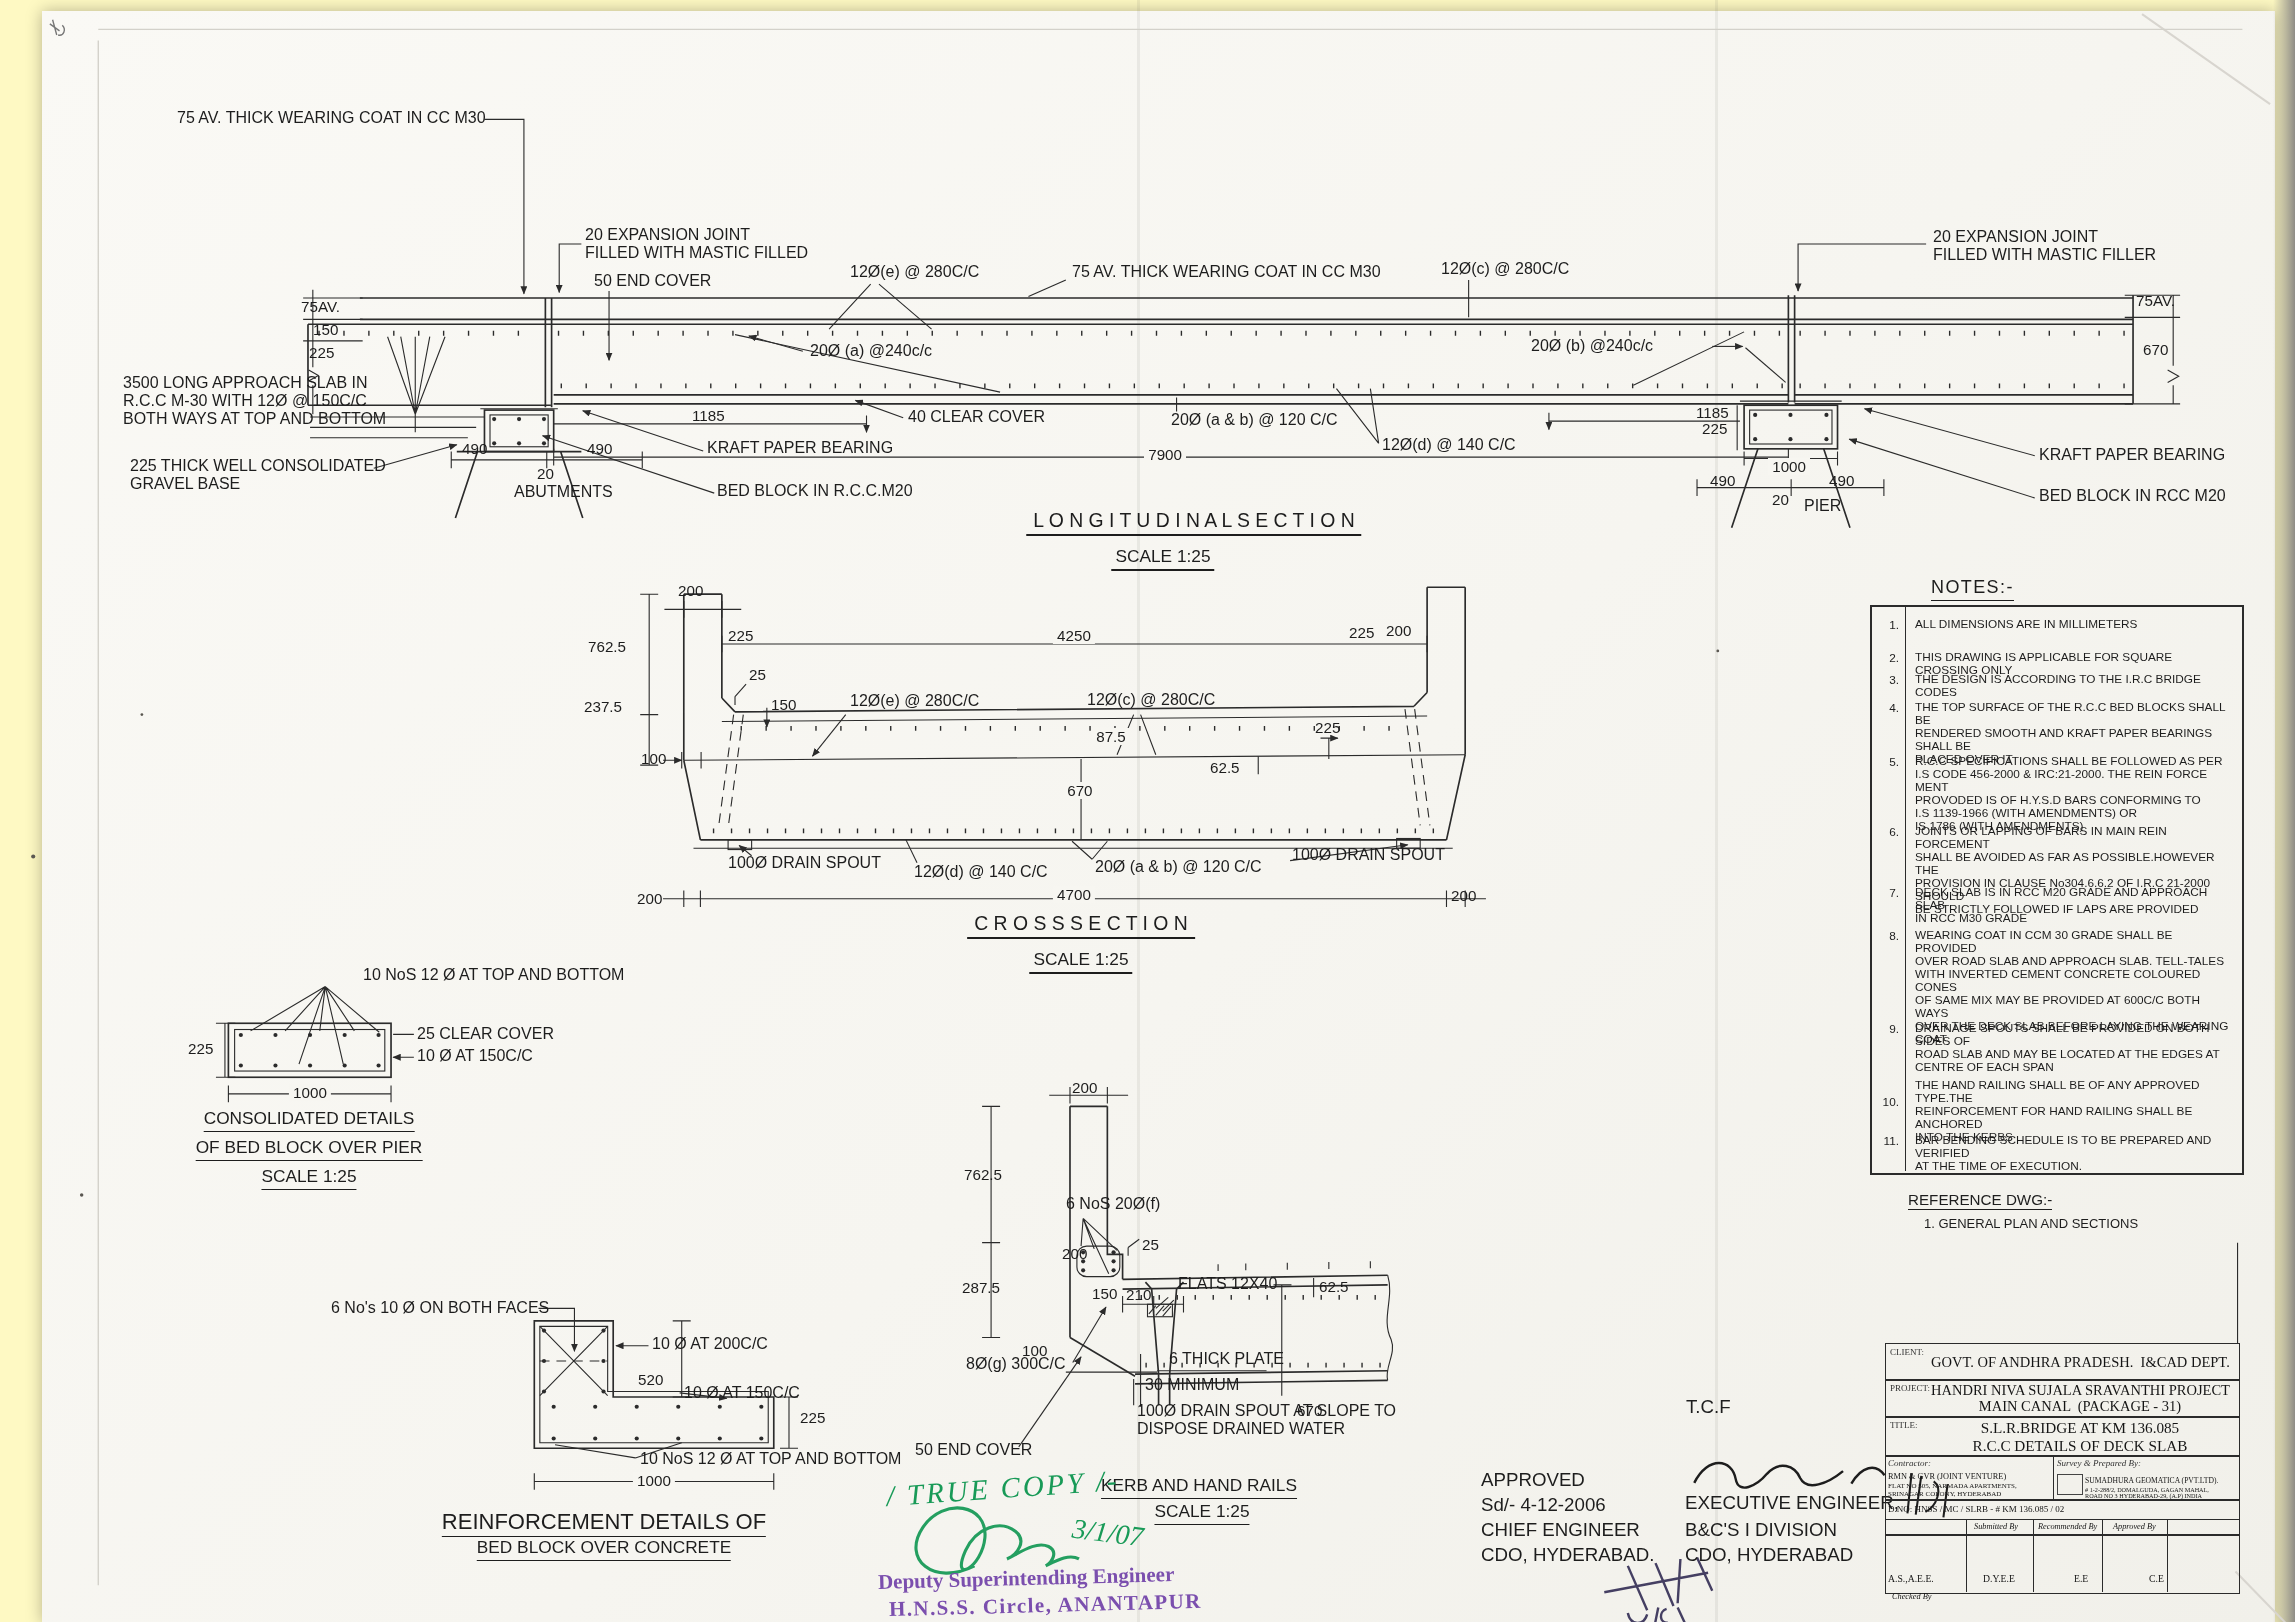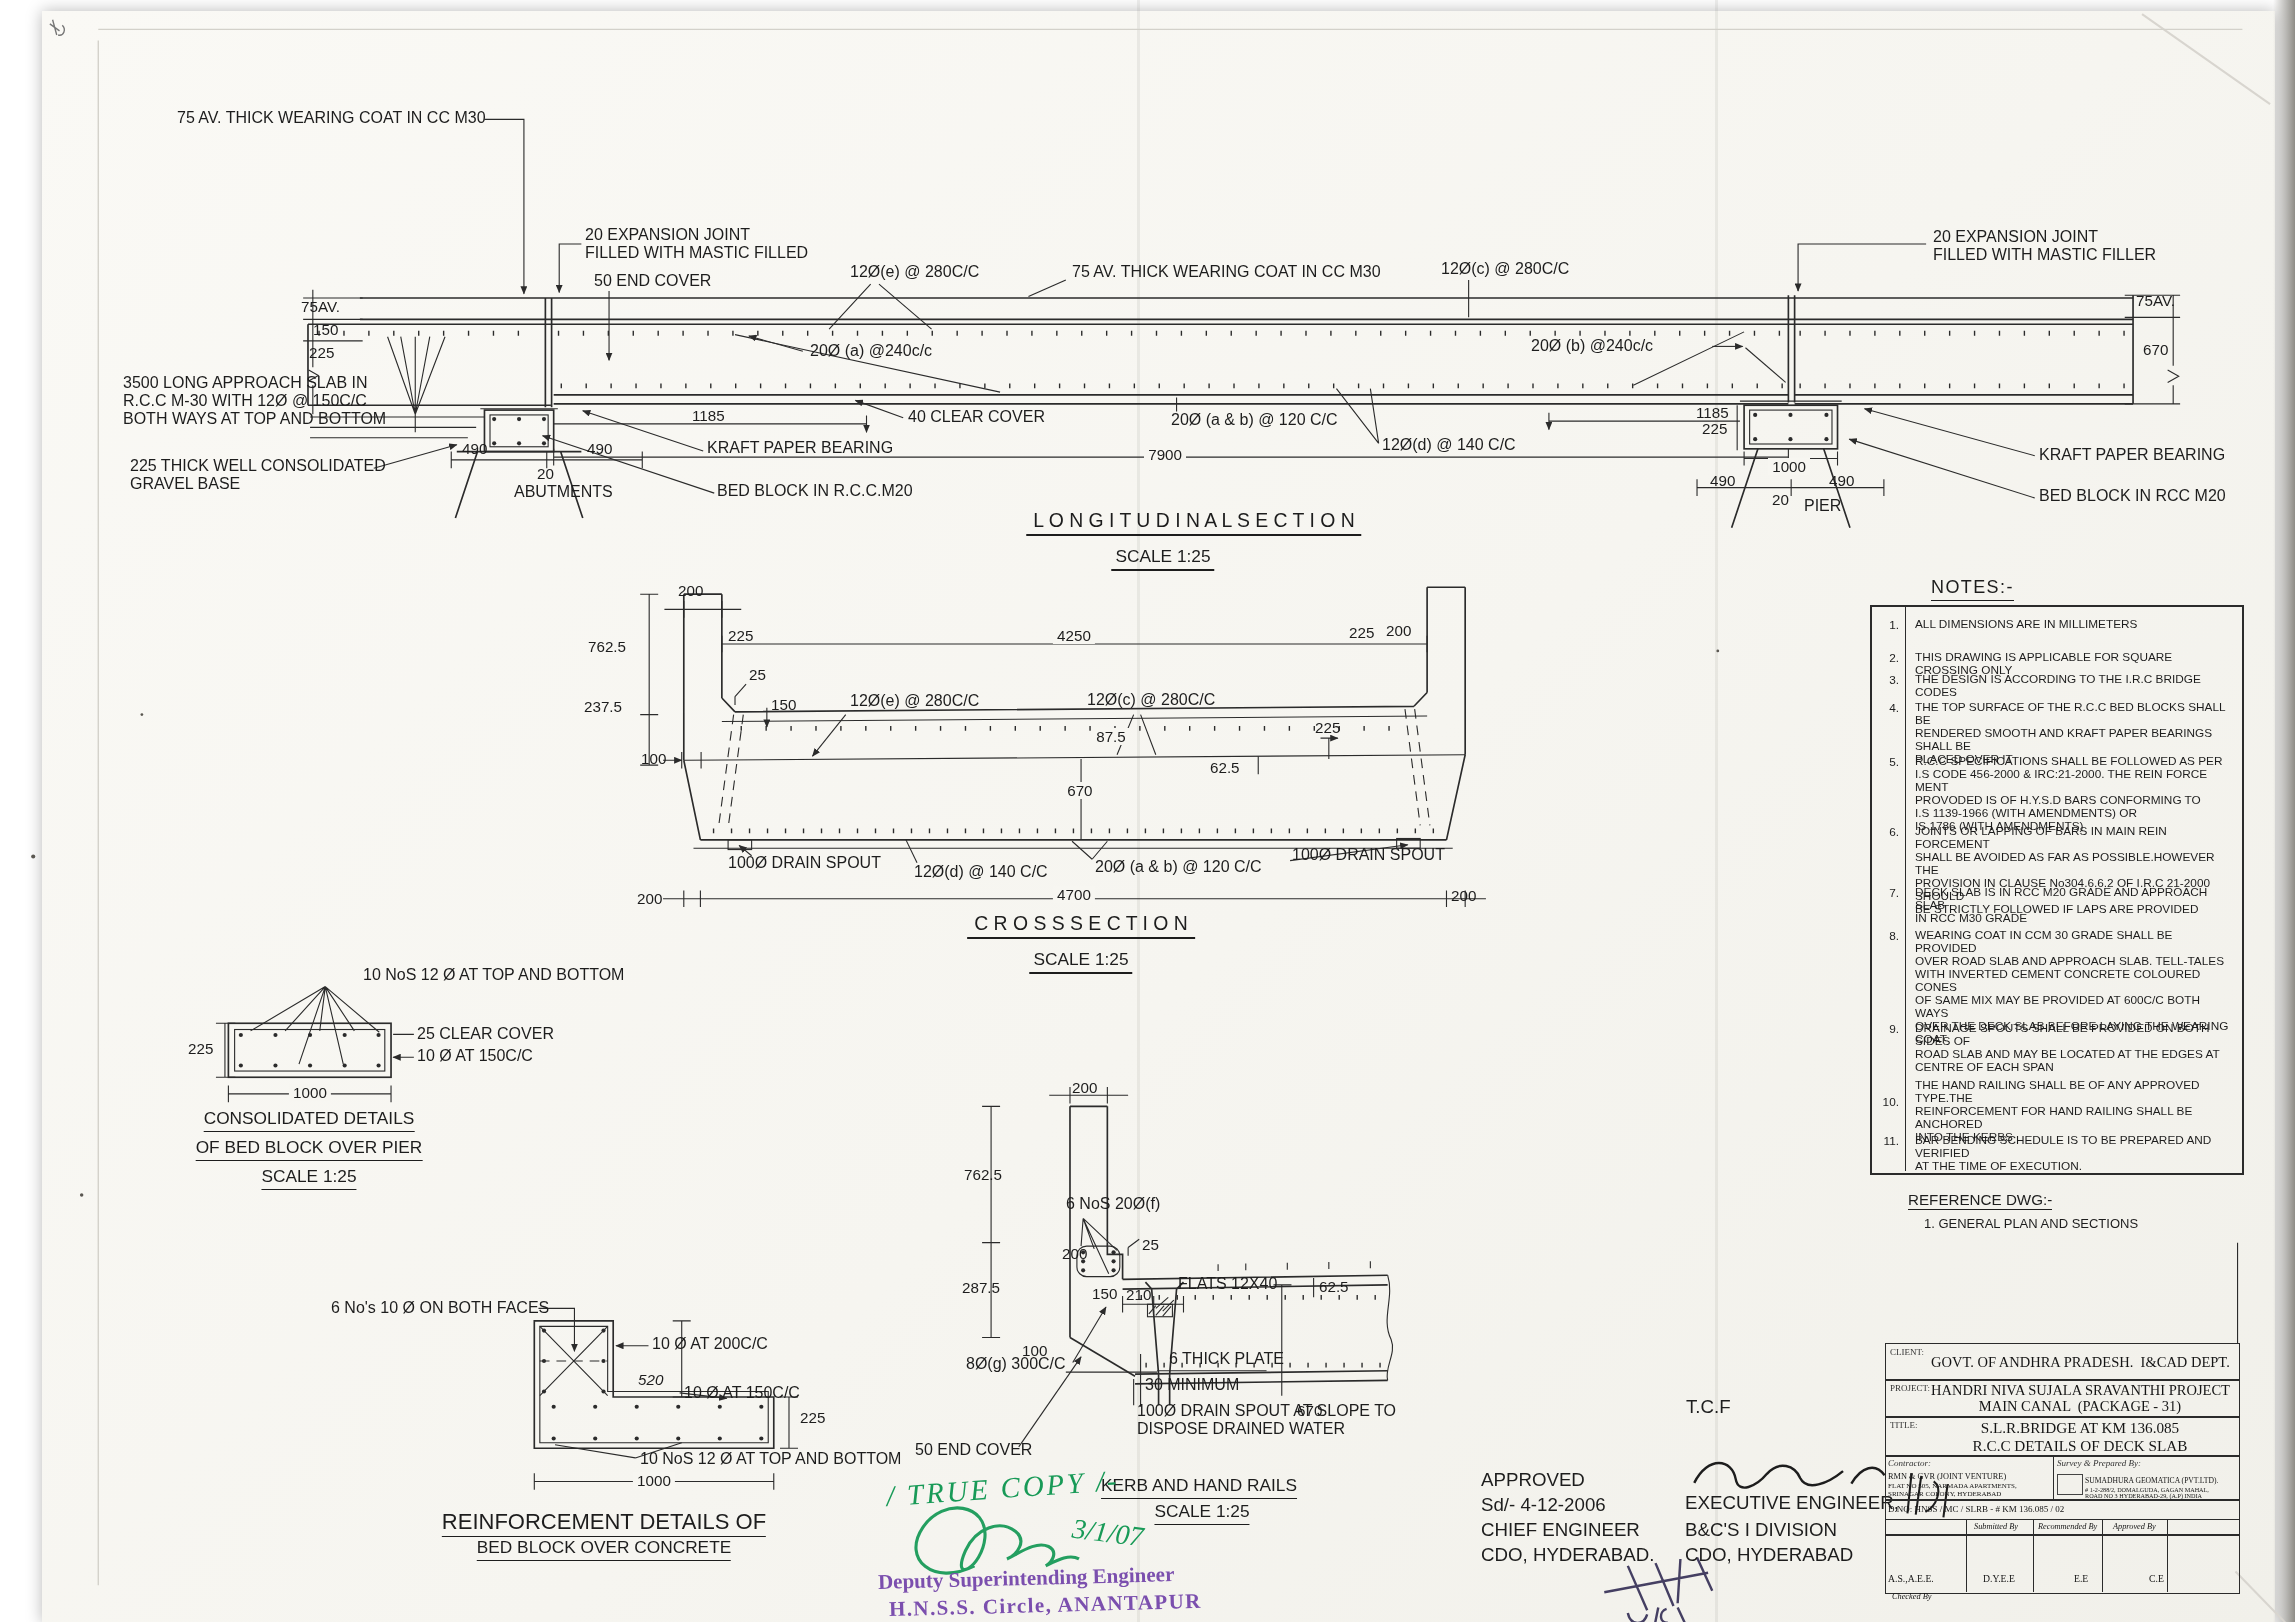--- a/index.html
+++ b/index.html
@@ -1,16 +1,16 @@
 <!DOCTYPE html>
 <html style="font-size:11px"><head>
 <meta charset="utf-8">
 <style>
   html,body{margin:0;padding:0;background:#b9b7b2;}
-  #page{position:relative;width:2295px;height:1623px;background:#ffffff;overflow:hidden;
+  #page{position:relative;width:2295px;height:1623px;background:#fef9c3;overflow:hidden;
         font-family:"Liberation Sans",sans-serif;color:#1d1d1d;}
   .paper{position:absolute;left:42px;top:11px;width:2233px;height:1612px;
          background:linear-gradient(135deg,#faf9f5 0%,#f6f5f0 55%,#f1f0ea 100%);
          box-shadow:0 0 15.2px rgba(0,0,0,.28);}
   .edge-dark{position:absolute;right:0;top:0;width:22px;height:1623px;
          background:linear-gradient(90deg,rgba(150,147,140,0),#8e8c86);}
   .fold{position:absolute;top:0;width:2.8px;height:1623px;background:rgba(110,105,95,.10);}
   .lbl{position:absolute;white-space:pre-line;font-size:16px;line-height:1.14;color:#1d1d1d;}
   .dim{font-size:15.2px;}
   .ctr{transform:translateX(-50%);}
@@ -343,21 +343,21 @@
   <div class="lbl" style="left:417px;top:1025px;">25 CLEAR COVER</div>
   <div class="lbl" style="left:417px;top:1047px;">10 Ø AT 150C/C</div>
   <div class="lbl dim" style="left:188px;top:1040px;">225</div>
   <div class="lbl dim onln ctr" style="left:310px;top:1084px;">1000</div>
   <div class="lbl u ctr" style="left:309px;top:1109px;font-size:17.3px;">CONSOLIDATED DETAILS</div>
   <div class="lbl u ctr" style="left:309px;top:1138px;font-size:17.3px;">OF BED BLOCK OVER PIER</div>
   <div class="lbl u ctr" style="left:309px;top:1167px;font-size:17.3px;">SCALE 1:25</div>
 
   <div class="lbl" style="left:331px;top:1299px;">6 No's 10 Ø ON BOTH FACES</div>
   <div class="lbl" style="left:652px;top:1335px;">10 Ø AT 200C/C</div>
-  <div class="lbl dim" style="left:638px;top:1371px;font-style:italic;">520</div>
+  <div class="lbl dim" style="left:638px;top:1371px;">520</div>
   <div class="lbl" style="left:684px;top:1384px;">10 Ø AT 150C/C</div>
   <div class="lbl dim" style="left:800px;top:1409px;">225</div>
   <div class="lbl" style="left:640px;top:1450px;">10 NoS 12 Ø AT TOP AND BOTTOM</div>
   <div class="lbl dim onln ctr" style="left:654px;top:1472px;">1000</div>
   <div class="lbl u ctr" style="left:604px;top:1509px;font-size:22px;">REINFORCEMENT DETAILS OF</div>
   <div class="lbl u ctr" style="left:604px;top:1538px;font-size:17.3px;">BED BLOCK OVER CONCRETE</div>
 
   <div class="lbl dim" style="left:1072px;top:1079px;">200</div>
   <div class="lbl dim" style="left:964px;top:1166px;">762.5</div>
   <div class="lbl" style="left:1066px;top:1195px;">6 NoS 20Ø(f)</div>

